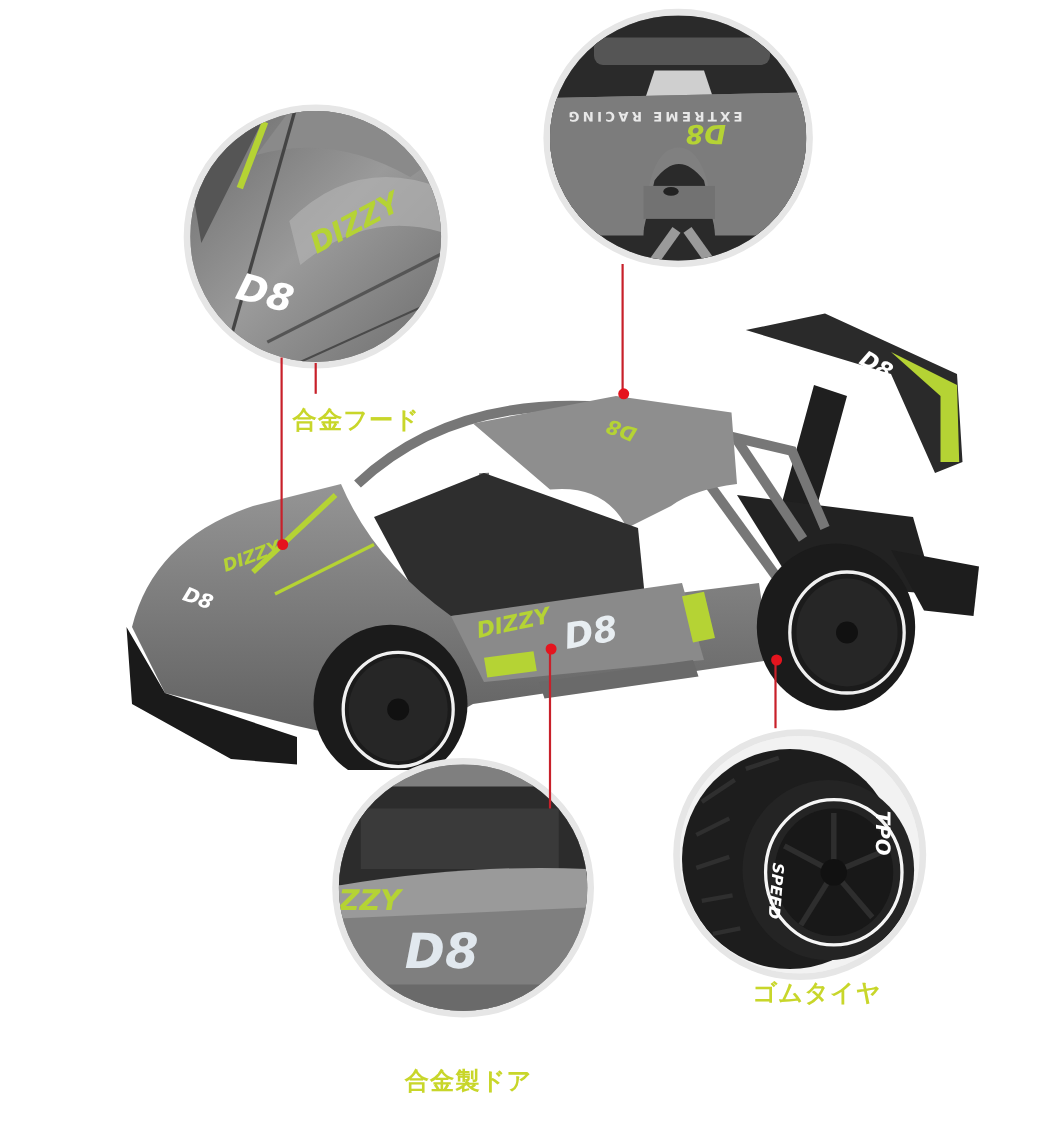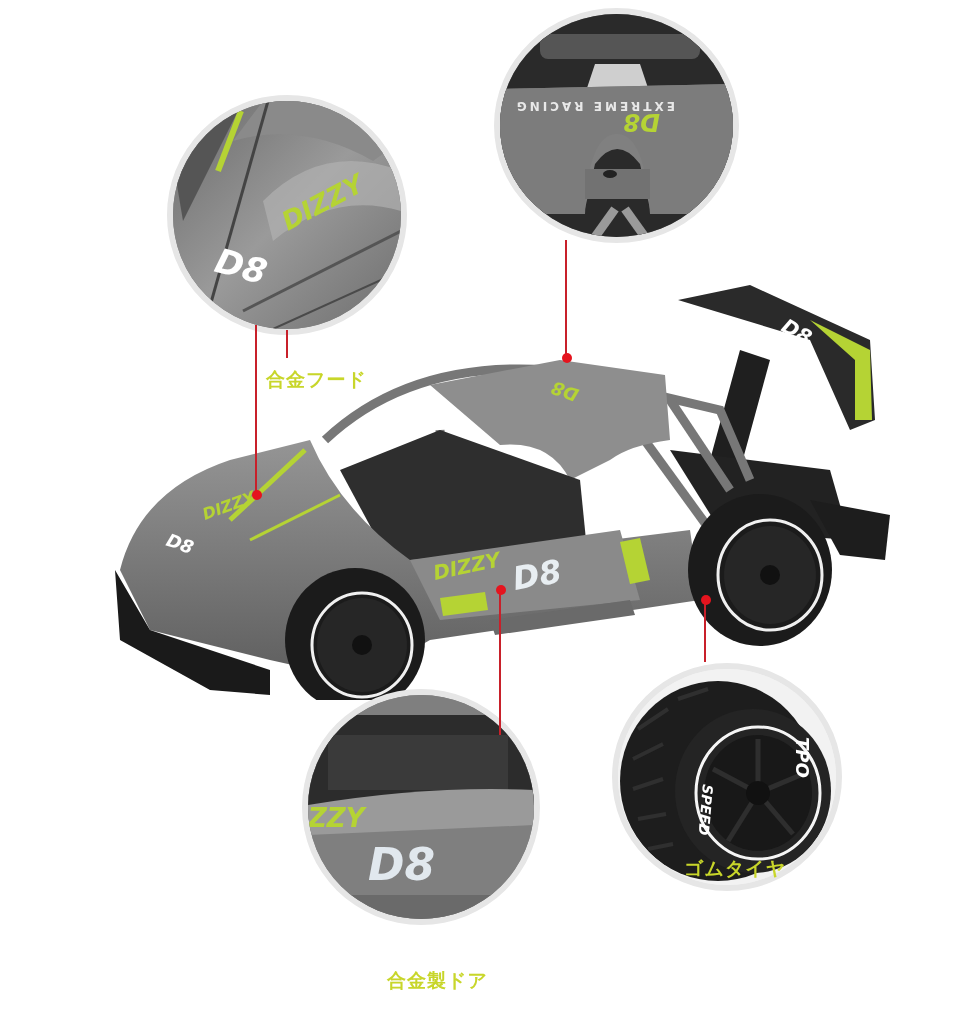--- a/index.html
+++ b/index.html
@@ -1,19 +1,19 @@
 <!DOCTYPE html>
 <html><head>
 <meta charset="utf-8">
 <style>
   html,body{margin:0;padding:0;background:#ffffff;}
   body{width:967px;height:1024px;position:relative;overflow:hidden;font-family:"DejaVu Sans",sans-serif;}
   .abs{position:absolute;}
   .circle{position:absolute;border-radius:50%;overflow:hidden;border:6px solid #e6e6e6;box-sizing:border-box;background:#7d7d7d;}
-  .label{position:absolute;color:#c8d62a;font-weight:bold;font-size:19px;letter-spacing:1px;white-space:nowrap;}
+  .label{position:absolute;color:#c8d62a;font-weight:bold;font-size:22px;letter-spacing:1px;white-space:nowrap;}
   .vline{position:absolute;width:2px;background:#c8202a;}
   .dot{position:absolute;width:10px;height:10px;border-radius:50%;background:#e5141e;margin-left:-4px;margin-top:-5px;}
 </style>
 </head>
 <body>
 
 <div class="circle" style="left:167px;top:95px;width:240px;height:240px;">
   <svg width="228" height="228" viewBox="0 0 228 228">
     <defs>
       <linearGradient id="hg" x1="0" y1="0" x2="1" y2="1">
@@ -160,14 +160,14 @@
 <div class="vline" style="left:565px;top:240px;height:118px;"></div>
 <div class="dot" style="left:566px;top:358px;"></div>
 
 <div class="vline" style="left:499px;top:590px;height:145px;"></div>
 <div class="dot" style="left:500px;top:590px;"></div>
 
 <div class="vline" style="left:704px;top:600px;height:62px;"></div>
 <div class="dot" style="left:705px;top:600px;"></div>
 
 <div class="label" style="left:266px;top:367px;">合金フード</div>
-<div class="label" style="left:387px;top:968px;">合金製ドア</div>
-<div class="label" style="left:684px;top:856px;">ゴムタイヤ</div>
+<div class="label" style="left:368px;top:968px;">合金製ドア</div>
+<div class="label" style="left:684px;top:888px;">ゴムタイヤ</div>
 
 </body></html>

